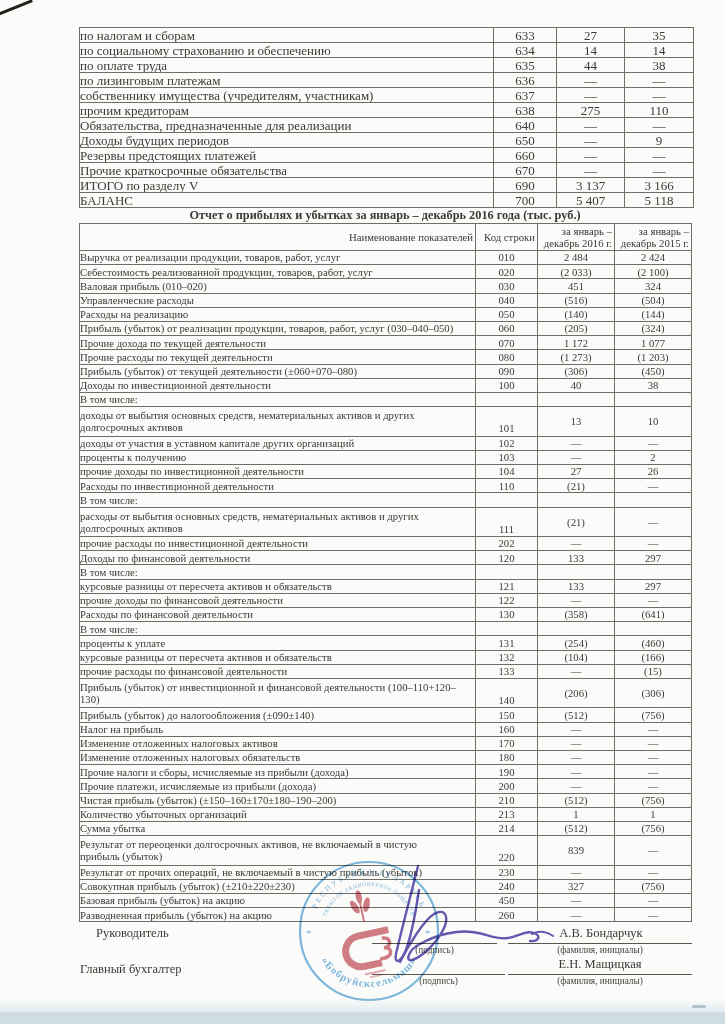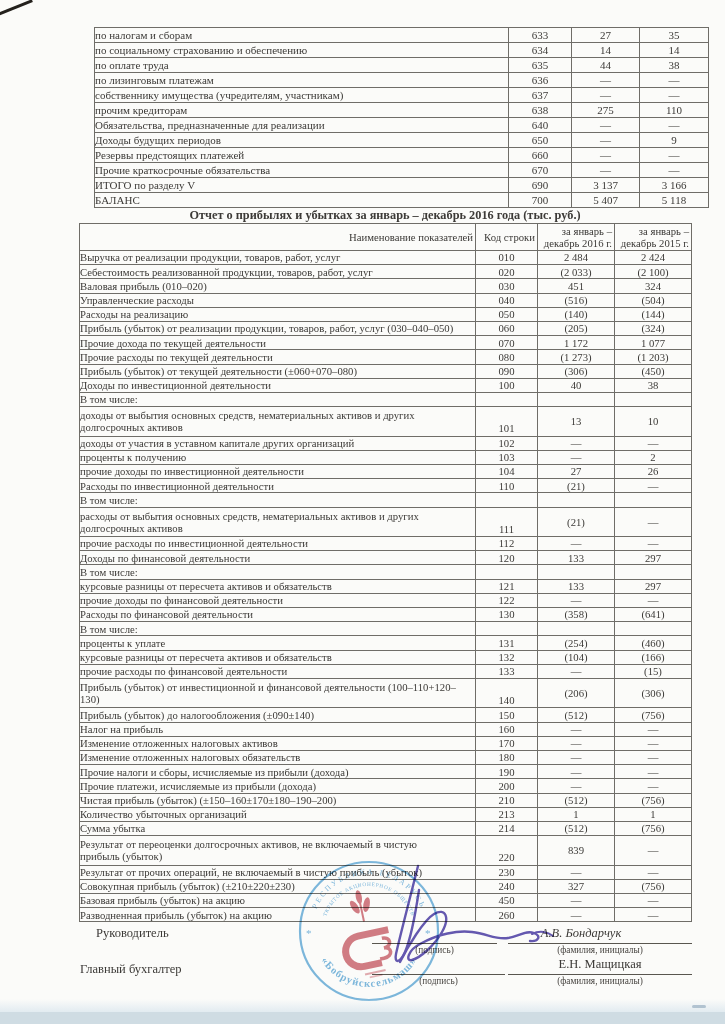--- a/index.html
+++ b/index.html
@@ -2,21 +2,21 @@
 <html><head>
 <meta charset="utf-8">
 <style>
   html,body{margin:0;padding:0;}
   body{width:725px;height:1024px;position:relative;background:#fbfbf9;
        font-family:"Liberation Serif",serif;color:#3c3a37;overflow:hidden;}
   .sheet{position:absolute;inset:0;overflow:hidden;}
 
   table{border-collapse:collapse;position:absolute;table-layout:fixed;background:transparent;}
   td,th{border:1px solid #6f6d68;overflow:hidden;vertical-align:middle;}
-  .t1{left:94px;top:27px;width:614px;font-size:11px;}
+  .t1{left:79px;top:27px;width:614px;font-size:13px;}
   .t1 td{height:14px;line-height:13px;padding:0;}
   .t2{left:79px;top:223px;width:612px;font-size:10.7px;}
   .t2 td{height:13.2px;line-height:12.2px;padding:0;}
   .t2 tr.tall td{height:27.5px;}
   .t2 tr.tall td.code{vertical-align:bottom;padding-bottom:1px;}
   .t2 th{height:26px;font-weight:normal;font-size:10.7px;line-height:12px;text-align:right;padding:0 2px;white-space:pre-line;margin-top:48px;}
   .nm{text-align:left;white-space:pre-line;padding-right:3px;}
   .ind0{padding-left:4px;}
   .ind1{padding-left:17px;}
   .ind2{padding-left:23px;}
@@ -257,21 +257,21 @@
         </tr>
         <tr class="tall">
           <td class="nm ind2">расходы от выбытия основных средств, нематериальных активов и других
 долгосрочных активов</td>
           <td class="ct code">111</td>
           <td class="ct">(21)</td>
           <td class="ct">—</td>
         </tr>
         <tr>
           <td class="nm ind2">прочие расходы по инвестиционной деятельности</td>
-          <td class="ct code">112</td>
+          <td class="ct code">202</td>
           <td class="ct">—</td>
           <td class="ct">—</td>
         </tr>
         <tr>
           <td class="nm ind0">Доходы по финансовой деятельности</td>
           <td class="ct code">120</td>
           <td class="ct">133</td>
           <td class="ct">297</td>
         </tr>
         <tr>
@@ -413,21 +413,21 @@
           <td class="ct code">260</td>
           <td class="ct">—</td>
           <td class="ct">—</td>
         </tr>
       </tbody>
   </table>
 
   <div class="flabel" style="left:80px;top:926px;margin-left:16px;">Руководитель</div>
   <div class="uline" style="left:372px;top:930px;width:125px;height:13px;"></div>
   <div class="cap" style="left:372px;top:945px;width:125px;">(подпись)</div>
-  <div class="fname" style="left:489px;top:926px;width:184px;font-style:italic;">А.В. Бондарчук</div>
+  <div class="fname" style="left:509px;top:926px;width:184px;">А.В. Бондарчук</div>
   <div class="uline" style="left:508px;top:928px;width:184px;height:15px;"></div>
   <div class="cap" style="left:508px;top:945px;width:184px;">(фамилия, инициалы)</div>
 
   <div class="flabel" style="left:80px;top:962px;">Главный бухгалтер</div>
   <div class="uline" style="left:372px;top:961px;width:133px;height:13px;"></div>
   <div class="cap" style="left:372px;top:976px;width:133px;">(подпись)</div>
   <div class="fname" style="left:508px;top:957px;width:184px;">Е.Н. Мащицкая</div>
   <div class="uline" style="left:508px;top:959px;width:184px;height:15px;"></div>
   <div class="cap" style="left:508px;top:976px;width:184px;">(фамилия, инициалы)</div>
 

